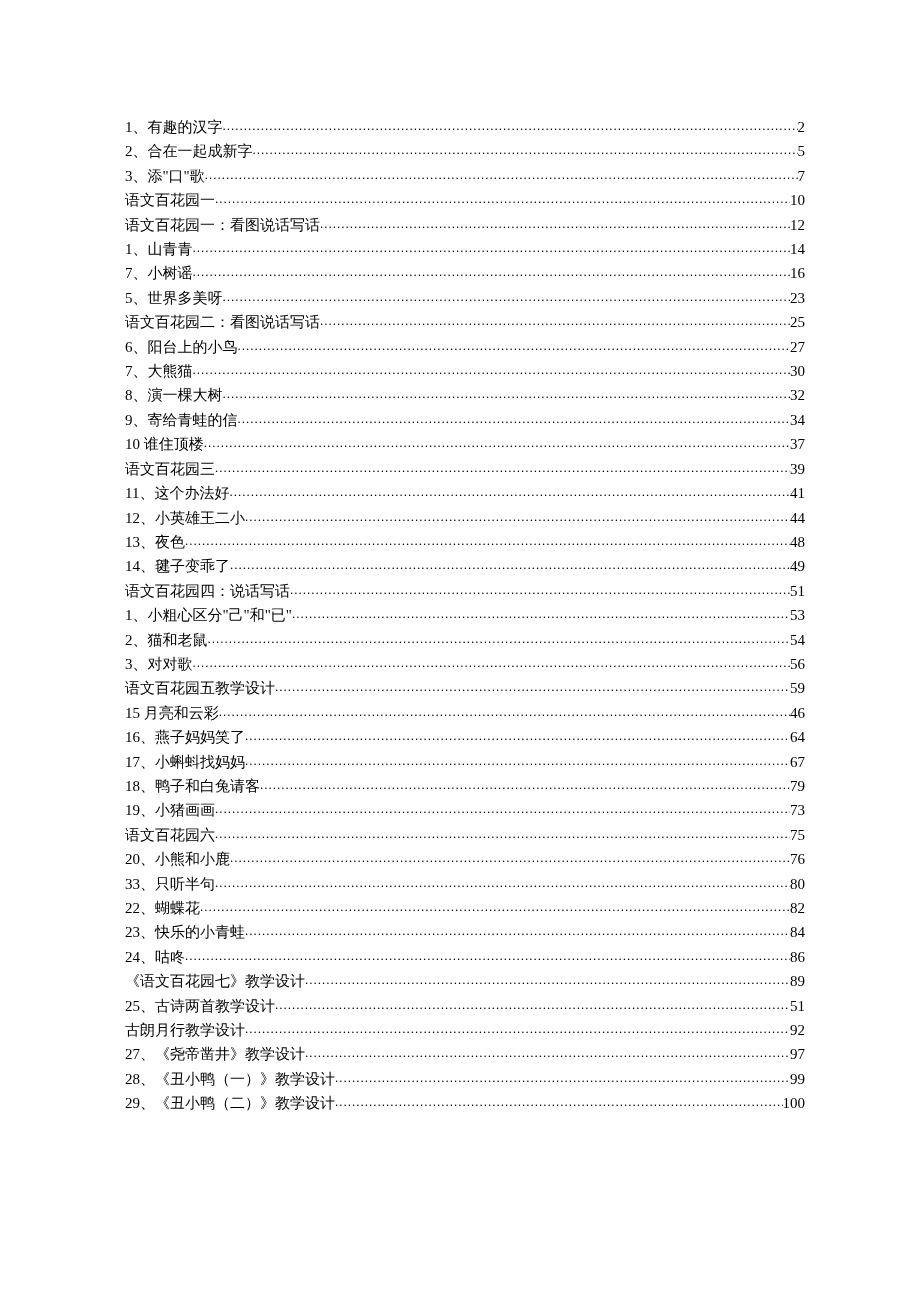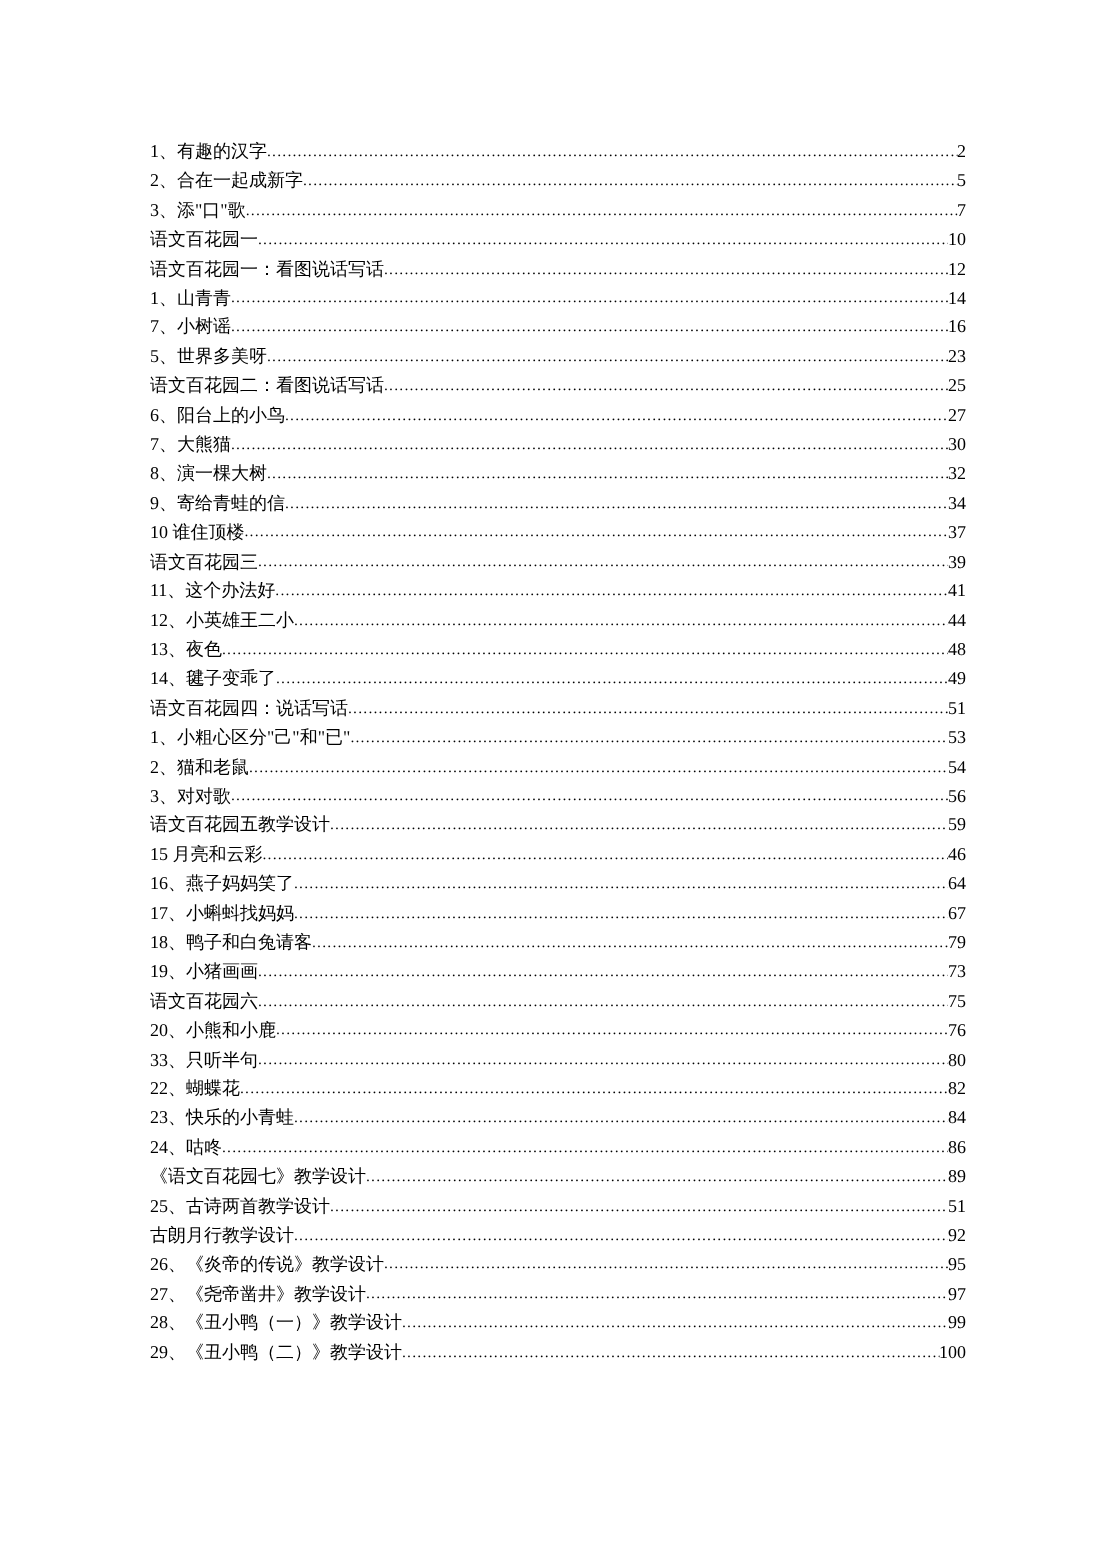--- a/index.html
+++ b/index.html
@@ -224,25 +224,20 @@
       <span class="toc-title">25、古诗两首教学设计</span>
       <span class="toc-dots"></span>
       <span class="toc-page">51</span>
     </div>
     <div class="toc-entry">
       <span class="toc-title">古朗月行教学设计</span>
       <span class="toc-dots"></span>
       <span class="toc-page">92</span>
     </div>
     <div class="toc-entry">
-      <span class="toc-title">26、《炎帝的传说》教学设计</span>
-      <span class="toc-dots"></span>
-      <span class="toc-page">95</span>
-    </div>
-    <div class="toc-entry">
       <span class="toc-title">27、《尧帝凿井》教学设计</span>
       <span class="toc-dots"></span>
       <span class="toc-page">97</span>
     </div>
     <div class="toc-entry">
       <span class="toc-title">28、《丑小鸭（一）》教学设计</span>
       <span class="toc-dots"></span>
       <span class="toc-page">99</span>
     </div>
     <div class="toc-entry">

